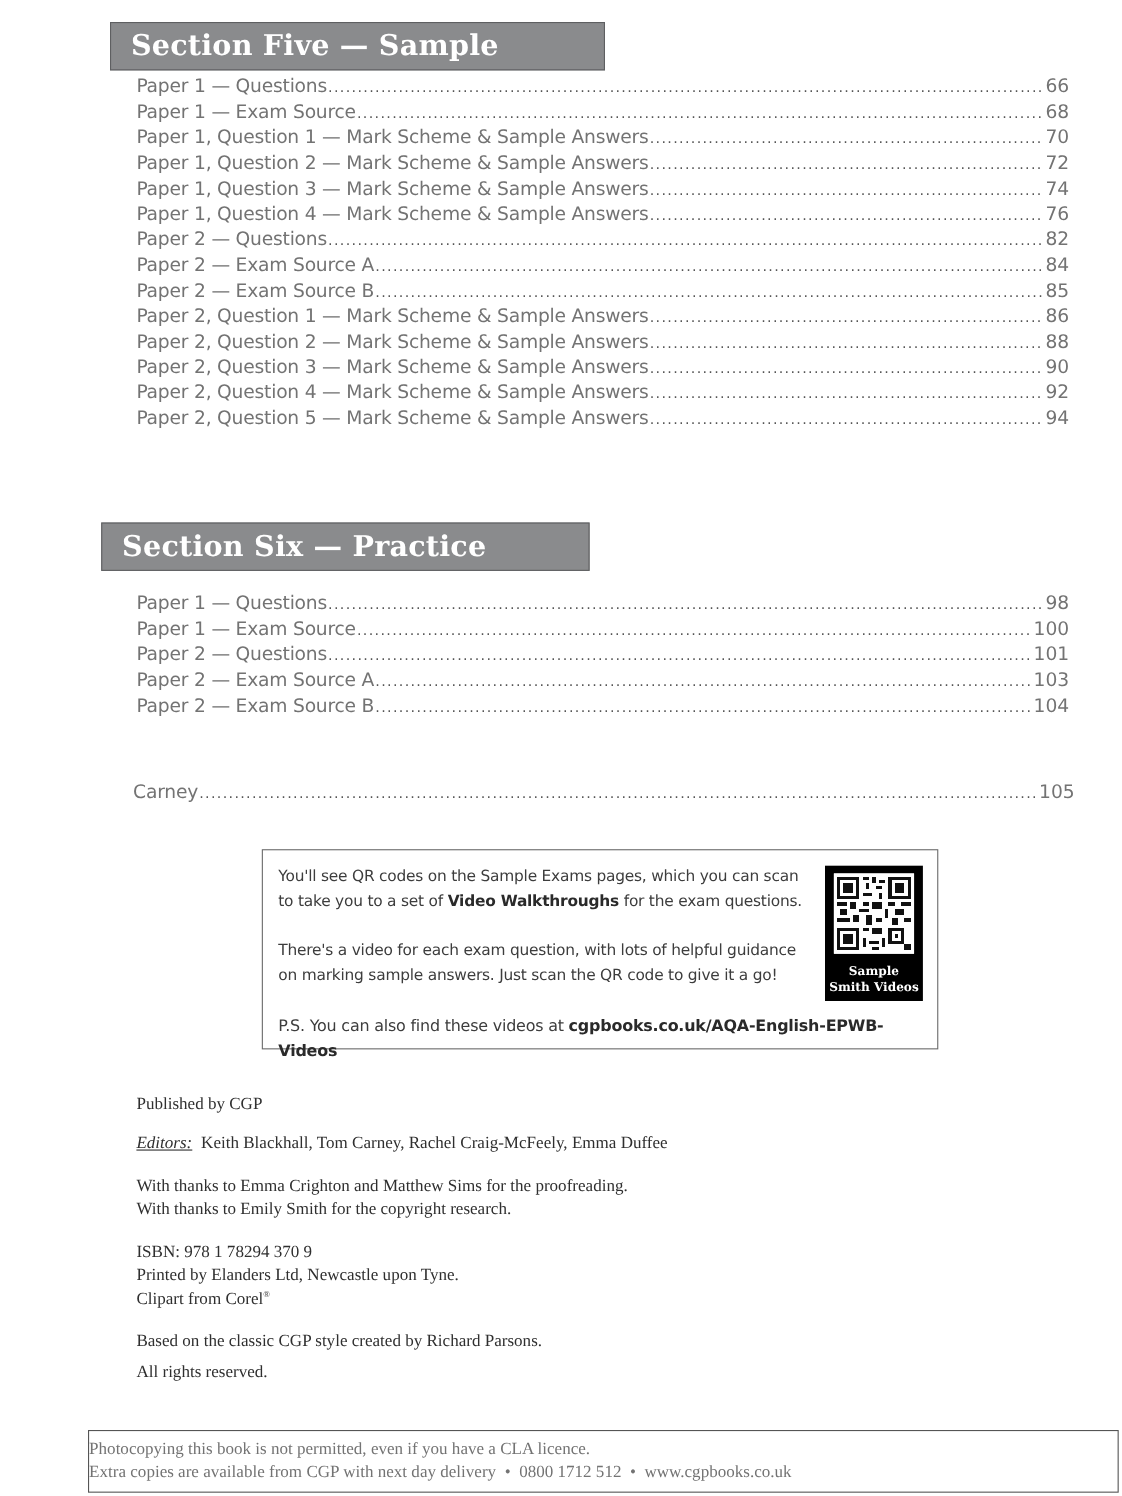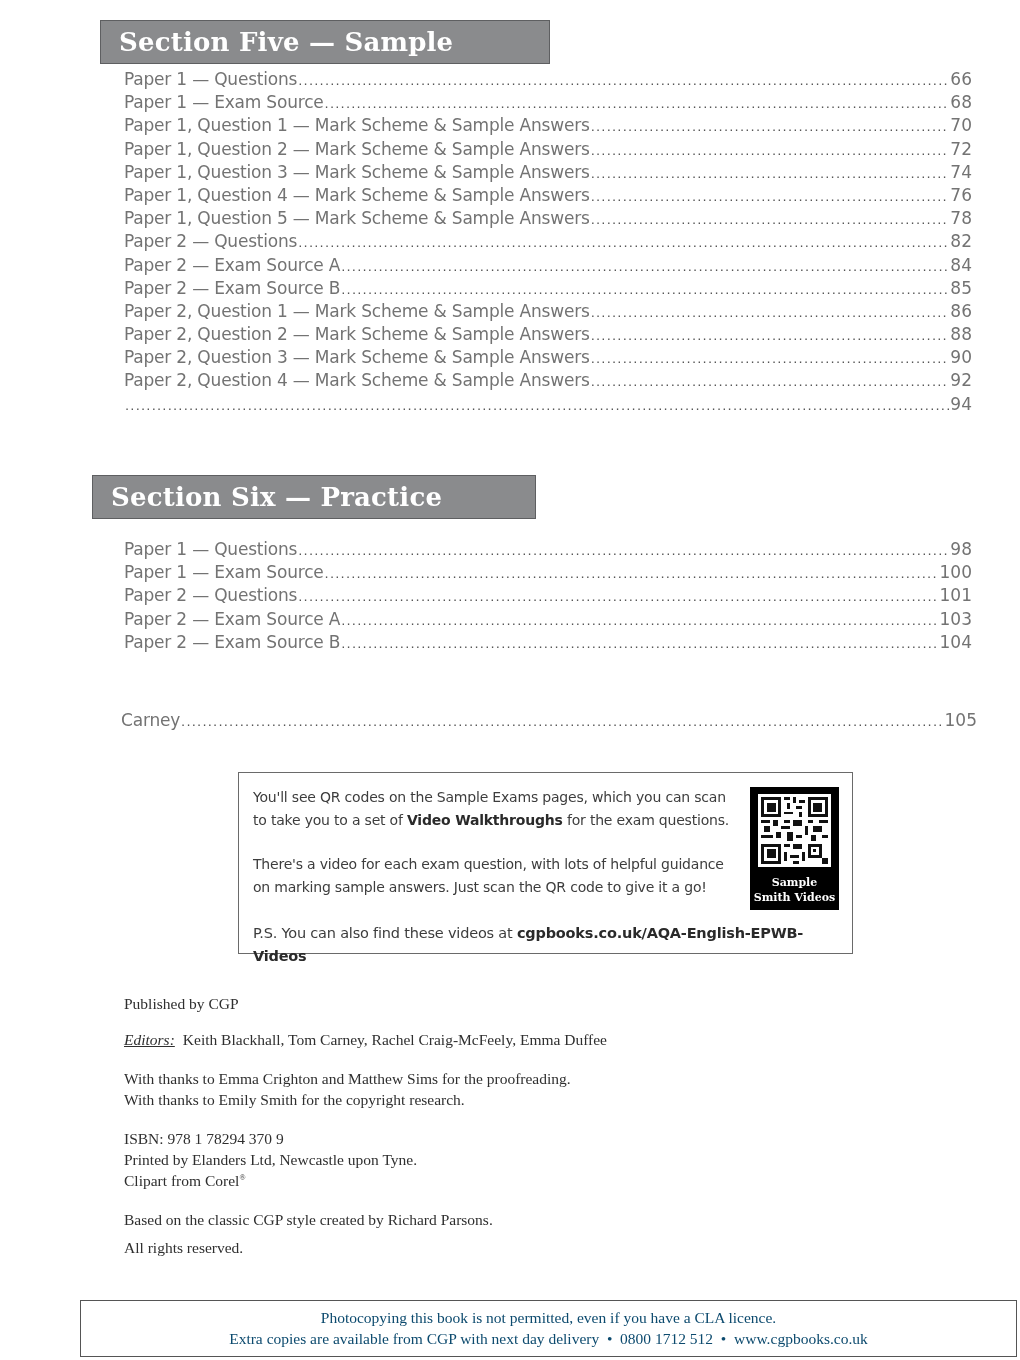--- a/index.html
+++ b/index.html
@@ -89,22 +89,22 @@
     #cred-editors .label { font-style: italic; text-decoration: underline; margin-right: 8px; }
     #cred-thanks { top: 1068px; }
     #cred-isbn { top: 1128px; }
     #cred-based { top: 1209px; }
     #cred-copy { top: 1237px; }
     sup { font-size: 8px; vertical-align: super; line-height: 0; }
 
     .footer-box {
       position: absolute; left: 80px; top: 1300px; width: 937px; height: 57px;
       border: 1.5px solid #555555;
-      text-align: center;
-      font-family: "Liberation Serif", serif; font-size: 15.5px; color: #0c4a6e;
+      text-align: left;
+      font-family: "Liberation Serif", serif; font-size: 15.5px; color: #737373;
       line-height: 21px; padding-top: 6px;
     }
   </style>
 </head>
 <body>
 
 <div id="sec5-header" class="section-header">Section Five — Sample Exams</div>
 
 <div id="sec5-list" class="toc-list">
   <div class="toc-row">
@@ -131,25 +131,20 @@
       <span class="toc-title">Paper 1, Question 3 — Mark Scheme &amp; Sample Answers</span>
       <span class="toc-dots"></span>
       <span class="toc-page">74</span>
     </div>
   <div class="toc-row">
       <span class="toc-title">Paper 1, Question 4 — Mark Scheme &amp; Sample Answers</span>
       <span class="toc-dots"></span>
       <span class="toc-page">76</span>
     </div>
   <div class="toc-row">
-      <span class="toc-title">Paper 1, Question 5 — Mark Scheme &amp; Sample Answers</span>
-      <span class="toc-dots"></span>
-      <span class="toc-page">78</span>
-    </div>
-  <div class="toc-row">
       <span class="toc-title">Paper 2 — Questions</span>
       <span class="toc-dots"></span>
       <span class="toc-page">82</span>
     </div>
   <div class="toc-row">
       <span class="toc-title">Paper 2 — Exam Source A</span>
       <span class="toc-dots"></span>
       <span class="toc-page">84</span>
     </div>
   <div class="toc-row">
@@ -171,20 +166,21 @@
       <span class="toc-title">Paper 2, Question 3 — Mark Scheme &amp; Sample Answers</span>
       <span class="toc-dots"></span>
       <span class="toc-page">90</span>
     </div>
   <div class="toc-row">
       <span class="toc-title">Paper 2, Question 4 — Mark Scheme &amp; Sample Answers</span>
       <span class="toc-dots"></span>
       <span class="toc-page">92</span>
     </div>
   <div class="toc-row">
+      <span class="toc-title">Paper 2, Question 5 — Mark Scheme &amp; Sample Answers</span>
       <span class="toc-dots"></span>
       <span class="toc-page">94</span>
     </div>
 </div>
 
 <div id="sec6-header" class="section-header">Section Six — Practice Exams</div>
 
 <div id="sec6-list" class="toc-list">
   <div class="toc-row">
       <span class="toc-title">Paper 1 — Questions</span>

